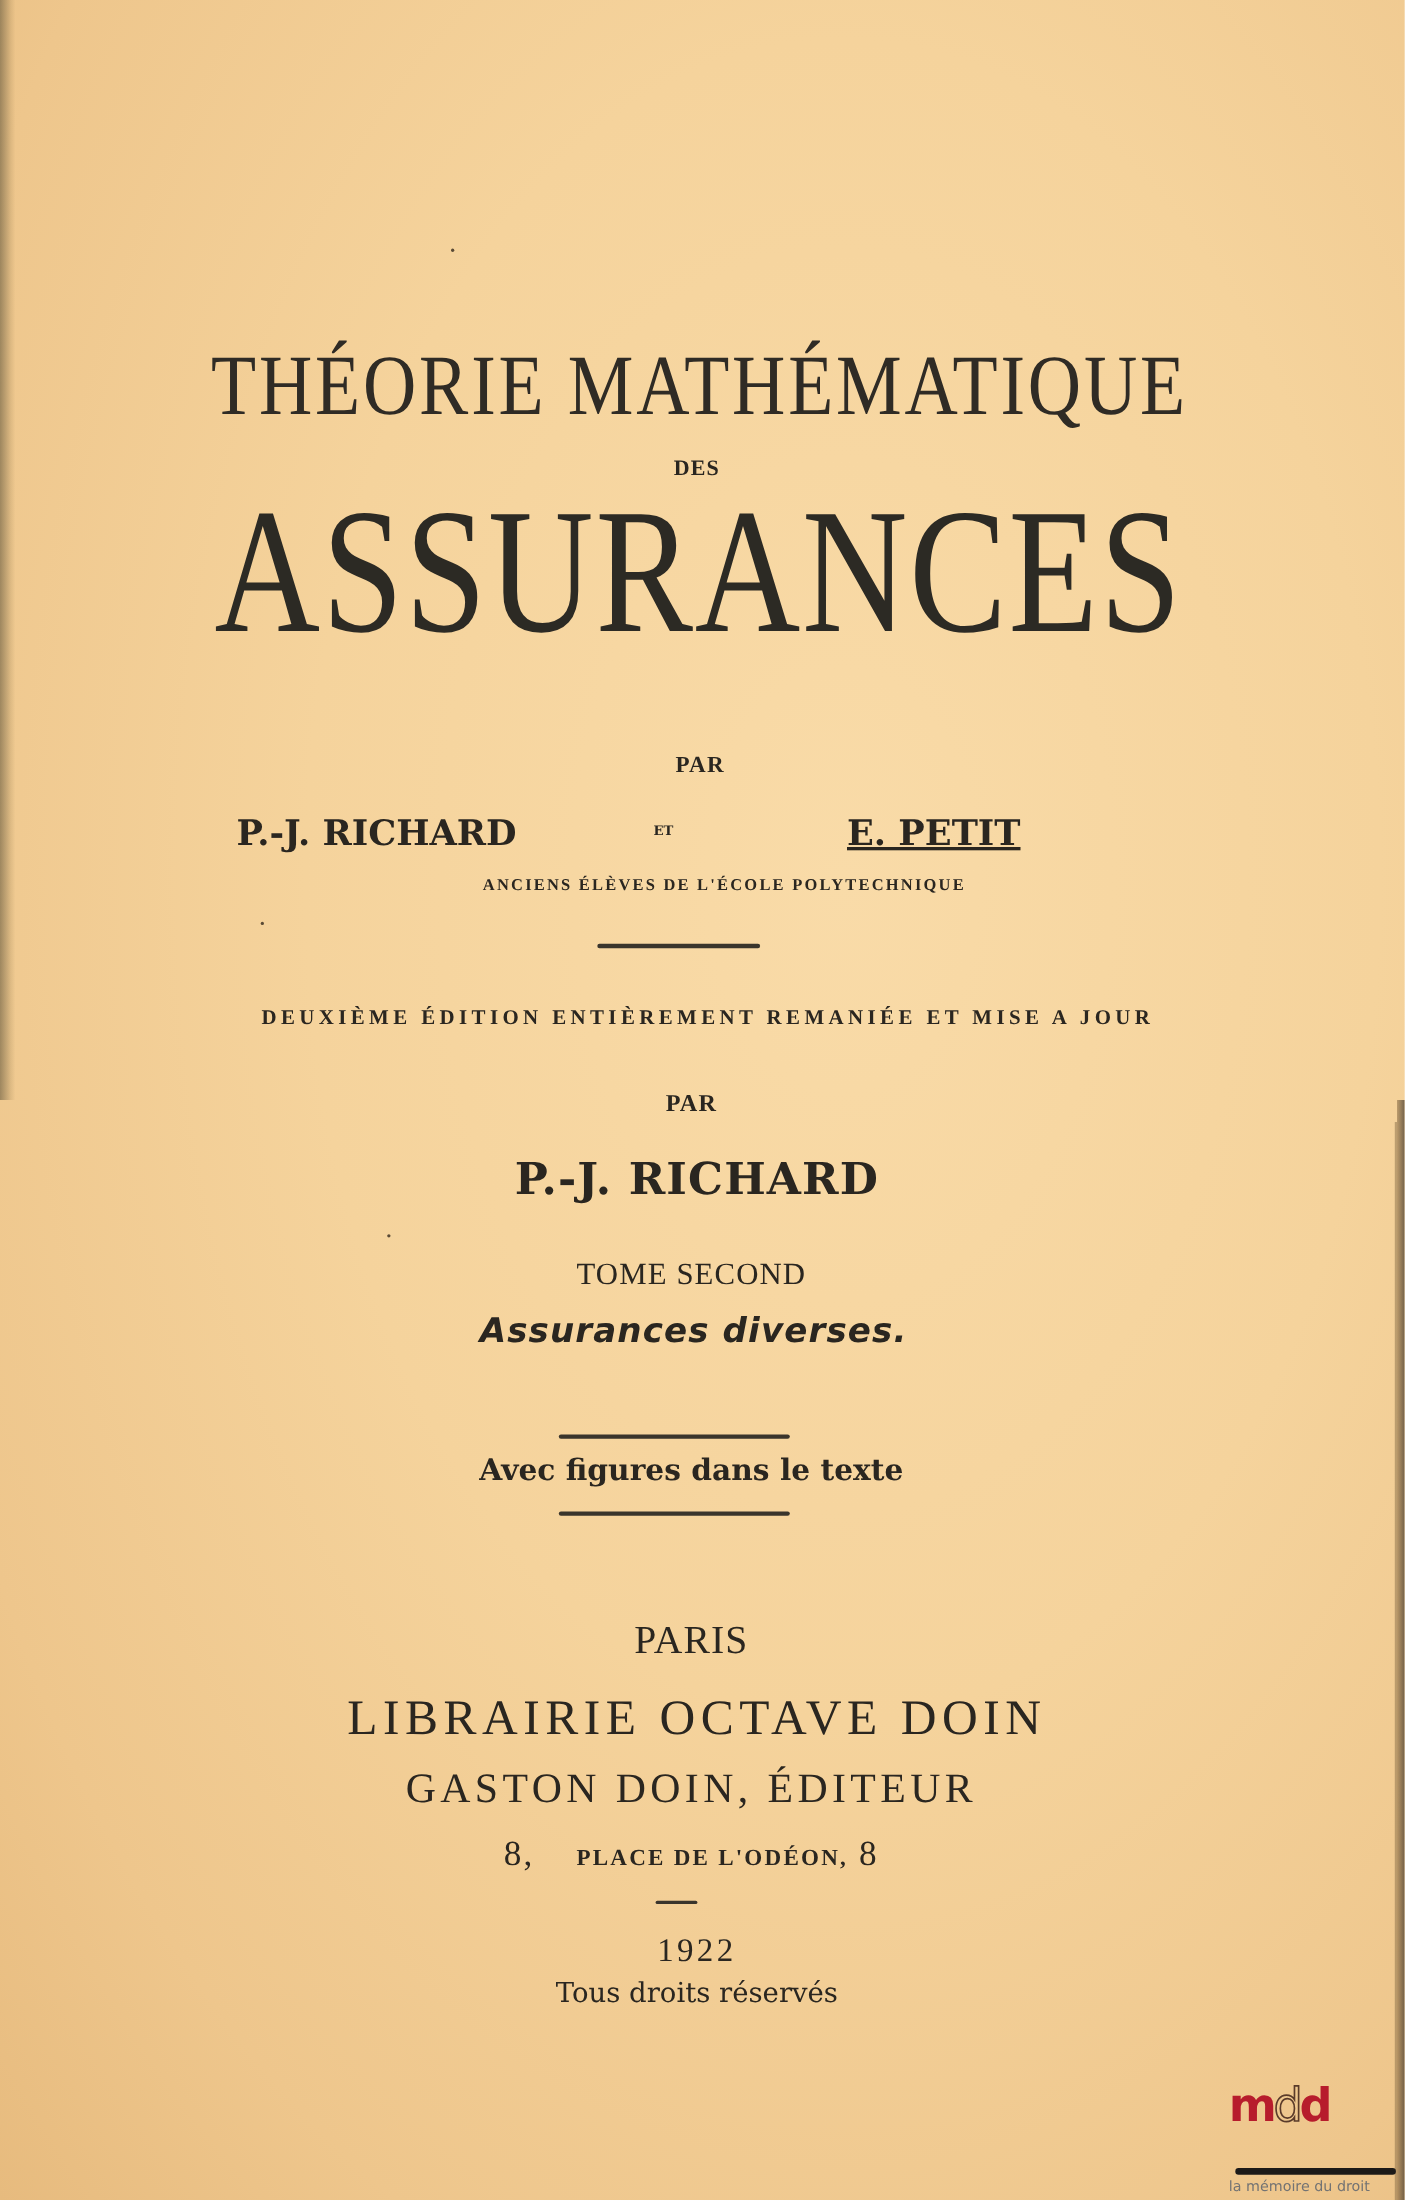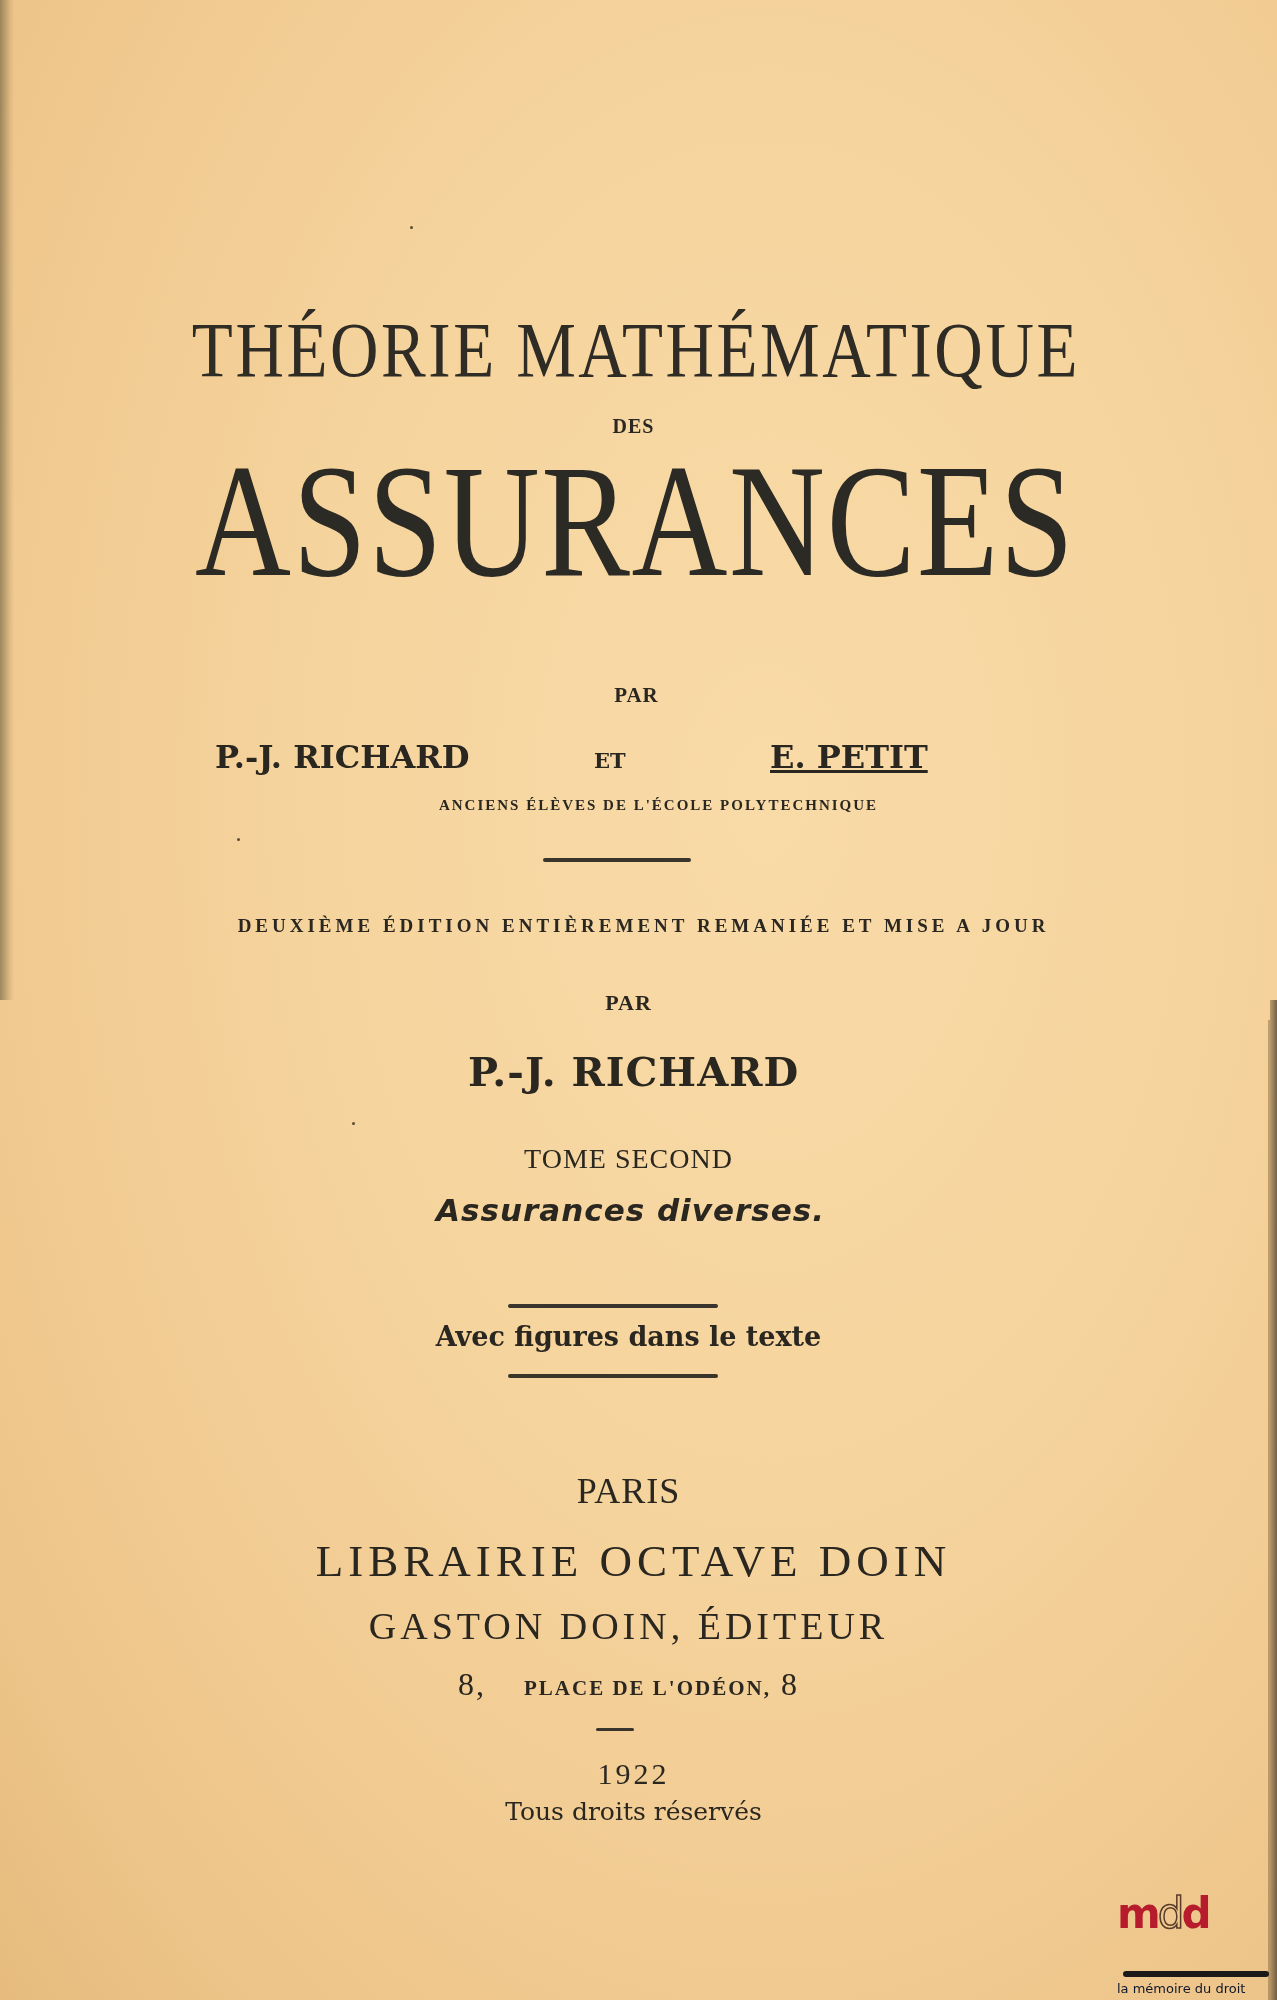--- a/index.html
+++ b/index.html
@@ -34,21 +34,21 @@
     .des { top: 415px; font-size: 20px; font-weight: bold; letter-spacing: 1px; left: -5px; }
     .title2 {
       top: 440px; font-size: 162px; letter-spacing: 2px; line-height: 1;
       transform: scaleX(0.82); transform-origin: 620px 0; color: #2c2a24;
       font-family: "Liberation Serif", serif;
     }
     .par1 { top: 683px; font-size: 21px; font-weight: bold; letter-spacing: 1px; left: -2px; }
     .authors { top: 738px; height: 40px; font-size: 32px; font-weight: bold; font-family: "DejaVu Serif", serif; }
     .authors span { position: absolute; white-space: nowrap; }
     .a1 { left: 215px; }
-    .et { left: 594px; font-size: 21px; top: 10px; }
+    .et { left: 594px; font-size: 12px; top: 10px; }
     .a2 { left: 770px; text-decoration: underline; }
     .anciens { top: 797px; font-size: 15px; font-weight: bold; letter-spacing: 2px; left: 20px; font-variant: small-caps; }
     .rule { position: absolute; height: 4px; background: #3a352c; border-radius: 2px; }
     .r1 { left: 543px; top: 858px; width: 148px; }
     .edition { top: 915px; font-size: 19px; font-weight: bold; letter-spacing: 4px; left: 5px; font-variant: small-caps; }
     .par2 { top: 990px; font-size: 22px; font-weight: bold; letter-spacing: 1px; left: -10px; }
     .author2 { top: 1048px; font-size: 40px; font-weight: bold; font-family: "DejaVu Serif", serif; left: -5px; letter-spacing: 1px; }
     .tome { top: 1143px; font-size: 28px; letter-spacing: 1px; left: -10px; }
     .subtitle { top: 1192px; font-size: 31px; font-style: italic; font-weight: bold; font-family: "DejaVu Sans", sans-serif; left: -8px; letter-spacing: 1px; }
     .r2 { left: 508px; top: 1304px; width: 210px; height: 4px; }
@@ -71,21 +71,21 @@
     }
     .logo-mark .hollow {
       color: transparent; -webkit-text-stroke: 1.5px #5a3b2a; font-weight: normal;
     }
     .logo-bar {
       position: absolute; left: 8px; top: 78px; width: 146px; height: 6px;
       background: #1c1a18; border-radius: 3px;
     }
     .logo-caption {
       position: absolute; left: 2px; top: 88px; font-family: "DejaVu Sans", sans-serif;
-      font-size: 13px; color: #0f172a; white-space: nowrap;
+      font-size: 13px; color: #737373; white-space: nowrap;
     }
     .speck { position: absolute; width: 3px; height: 3px; border-radius: 50%; background: #5a4a35; }
   </style>
 </head>
 <body>
 
 <div class="page">
   <div class="left-edge"></div>
   <div class="right-edge-line"></div>
   <div class="right-edge-shadow"></div>

